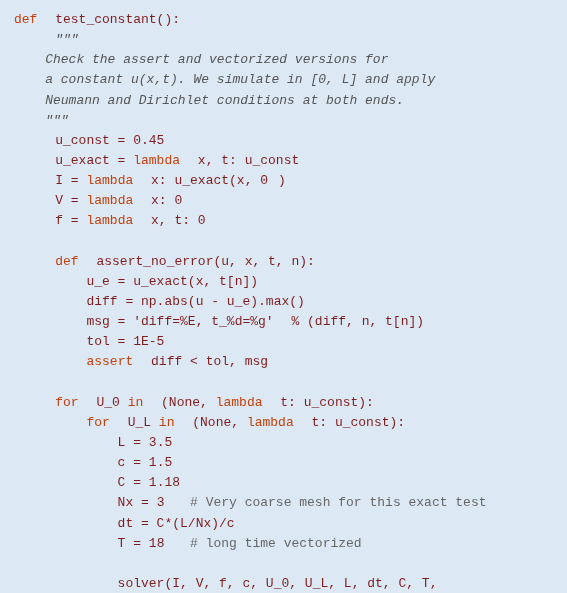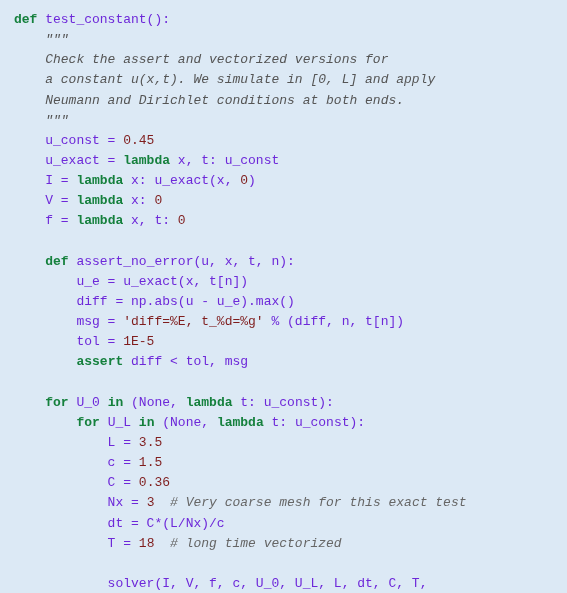--- a/index.html
+++ b/index.html
@@ -25,24 +25,24 @@
       height: 593px;
       padding: 10px 14px;
       overflow: hidden;
     }
 
     .code-block {
       line-height: 1.55;
       white-space: pre;
     }
 
-    .kw    { color: #15803d; font-weight: bold; margin-top: 20px; }  
+    .kw    { color: #c2410c; font-weight: normal; margin-top: 20px; }  
     .str   { color: #7f1d1d; }                      
-    .cm    { color: #666666; font-style: italic; }  
-    .plain { color: #6d28d9; }
+    .cm    { color: #666666; }  
+    .plain { color: #7f1d1d; margin-left: 10px; }
     .num   { color: #7f1d1d; }
     .docstr{ color: #555555; font-style: italic; }  
   </style>
 </head>
 <body>
 
 <div class="code-container">
   <div class="code-block"><span class="kw">def</span><span class="plain"> test_constant():</span>
 <span class="plain">    </span><span class="docstr">"""</span>
 <span class="docstr">    Check the assert and vectorized versions for</span>
@@ -59,21 +59,21 @@
 <span class="plain">        u_e = u_exact(x, t[n])</span>
 <span class="plain">        diff = np.abs(u - u_e).max()</span>
 <span class="plain">        msg = </span><span class="str">'diff=%E, t_%d=%g'</span><span class="plain"> % (diff, n, t[n])</span>
 <span class="plain">        tol = </span><span class="num">1E-5</span>
 <span class="plain">        </span><span class="kw">assert</span><span class="plain"> diff &lt; tol, msg</span>
 
 <span class="plain">    </span><span class="kw">for</span><span class="plain"> U_0 </span><span class="kw">in</span><span class="plain"> (None, </span><span class="kw">lambda</span><span class="plain"> t: u_const):</span>
 <span class="plain">        </span><span class="kw">for</span><span class="plain"> U_L </span><span class="kw">in</span><span class="plain"> (None, </span><span class="kw">lambda</span><span class="plain"> t: u_const):</span>
 <span class="plain">            L = </span><span class="num">3.5</span>
 <span class="plain">            c = </span><span class="num">1.5</span>
-<span class="plain">            C = </span><span class="num">0.36</span>
+<span class="plain">            C = </span><span class="num">1.18</span>
 <span class="plain">            Nx = </span><span class="num">3</span><span class="plain">  </span><span class="cm"># Very coarse mesh for this exact test</span>
 <span class="plain">            dt = C*(L/Nx)/c</span>
 <span class="plain">            T = </span><span class="num">18</span><span class="plain">  </span><span class="cm"># long time vectorized</span>
 
 <span class="plain">            solver(I, V, f, c, U_0, U_L, L, dt, C, T,</span>
 
 
 
 
 

